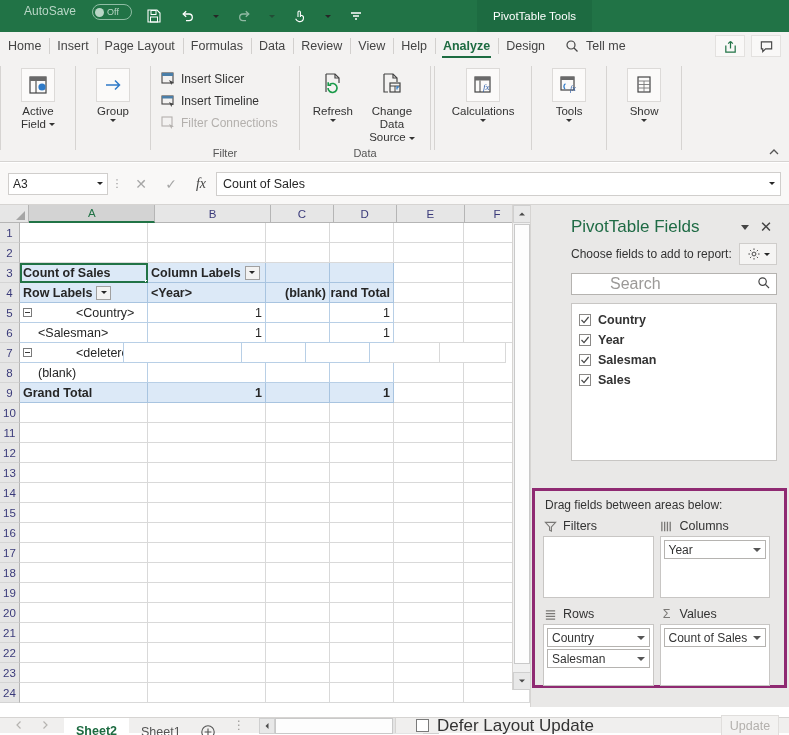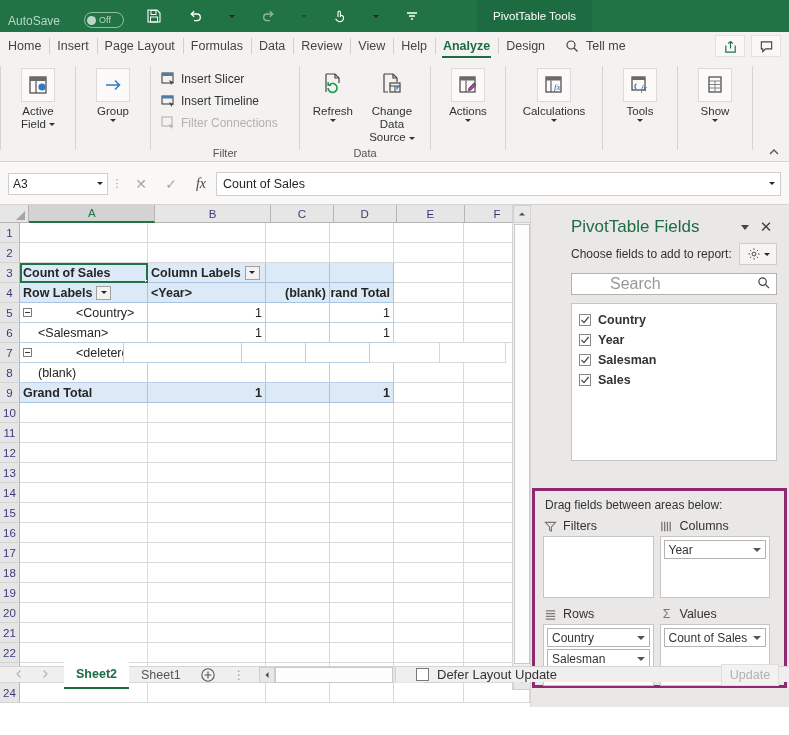--- a/index.html
+++ b/index.html
@@ -12,21 +12,21 @@
     color: #262626;
   }
   #app { position: relative; width: 789px; height: 735px; }
 
   
   .titlebar {
     position: absolute; left: 0; top: 0; width: 789px; height: 32px;
     background: #217346;
     display: flex; align-items: center;
   }
-  .qat { display: flex; align-items: flex-end; gap: 18px; padding-left: 8px; }
+  .qat { display: flex; align-items: flex-start; gap: 10px; padding-left: 24px; }
   .autosave-label { color: #b9d6c6; font-size: 12px; margin-right: 6px; }
   .autosave-toggle {
     width: 40px; height: 16px; border: 1px solid #8fbda4; border-radius: 9px;
     display: flex; align-items: center; padding: 0 2px; gap: 3px;
   }
   .autosave-knob { width: 9px; height: 9px; border-radius: 50%; background: #b9d6c6; }
   .autosave-state { color: #b9d6c6; font-size: 9px; }
   .qat-btn {
     width: 24px; height: 24px; display: flex; align-items: center; justify-content: center;
     color: #ffffff;
@@ -193,22 +193,22 @@
     display: flex; align-items: center; justify-content: center;
   }
   .vs-thumb {
     position: absolute; left: 1px; top: 19px; width: 16px; height: 440px;
     background: #fdfdfd; border: 1px solid #c9c9c9;
   }
   .vs-arrow.bottom { position: absolute; bottom: 0; left: 0; }
 
   
   .statusbar {
-    position: absolute; left: 0; top: 666px; width: 789px; height: 16px;
-    background: #f0efee; border-top: 1px solid #d6d4d2; display: flex; align-items: center;
+    position: absolute; left: 0; top: 717px; width: 789px; height: 16px;
+    background: #f0efee; border-top: 1px solid #d6d4d2; display: flex; 
   }
   .nav-arrows { display: flex; align-items: center; gap: 16px; padding: 0 14px; color: #b5b3b0; }
   .sheet-tab {
     height: 28px; padding: 0 12px; display: flex; align-items: center;
     font-size: 12.5px; color: #555;
   }
   .sheet-tab.active {
     background: #ffffff; color: #1d6b41; font-weight: bold;
     border-bottom: 2px solid #1d6b41;
   }
@@ -222,21 +222,21 @@
   .hs-arrow {
     width: 16px; height: 16px; background: #e8e8e8; border: 1px solid #cfcfcf;
     display: flex; align-items: center; justify-content: center;
   }
   .hs-track { flex: 1; height: 16px; background: #e4e4e4; position: relative; }
   .hs-thumb { position: absolute; left: 0; top: 0; width: 118px; height: 16px; background: #fdfdfd; border: 1px solid #c9c9c9; }
   .status-right { position: absolute; left: 395px; right: 0; top: 0; bottom: 0; display: flex; align-items: center; background: #f0efee; border-left: 1px solid #d6d4d2; }
   .defer-check {
     width: 13px; height: 13px; border: 1px solid #7a7a7a; background: #fff; margin-left: 20px; margin-right: 8px;
   }
-  .defer-label { font-size: 13px; color: #333; }
+  .defer-label { font-size: 17px; color: #333; }
   .update-btn {
     margin-left: auto; margin-right: 10px; width: 58px; height: 22px;
     border: 1px solid #e0dedc; background: #f3f2f1; color: #b3b0ad;
     display: flex; align-items: center; justify-content: center; font-size: 12.5px;
   }
 
   
   .pane {
     position: absolute; left: 530px; top: 205px; width: 259px; height: 502px;
     background: #e9e8e7; border-left: 1px solid #d6d4d2; padding-left: 28px;
@@ -493,34 +493,20 @@
             <span class="caret-dn"></span>
           </span>
         </div>
       </div>
       <div class="rgroup-label">Data</div>
     </div>
 
     <div class="rsep"></div>
 
     <div class="rgroup">
-      <div class="rgroup-body">
-        <div class="big-btn">
-          <span class="big-ico">
-            <svg width="24" height="24" viewBox="0 0 24 24">
-                <rect x="4" y="4" width="15" height="15" fill="none" stroke="#444" stroke-width="1.2"></rect>
-                <rect x="4" y="4" width="15" height="3.5" fill="#6a6a6a"></rect>
-                <path d="M10 7.5v11.5" stroke="#444" stroke-width="1"></path>
-                <path d="M13 15l5-5 2 2-5 5-2.6.6z" fill="#9b4f96" stroke="#5c2f59" stroke-width=".8"></path>
-              </svg>
-          </span>
-          <span>Actions</span>
-          <span class="bb-caret caret-dn"></span>
-        </div>
-      </div>
       <div class="rgroup-label">&nbsp;</div>
     </div>
 
     <div class="rsep"></div>
 
     <div class="rgroup">
       <div class="rgroup-body">
         <div class="big-btn" style="width:84px">
           <span class="big-ico">
             <svg width="24" height="24" viewBox="0 0 24 24">

